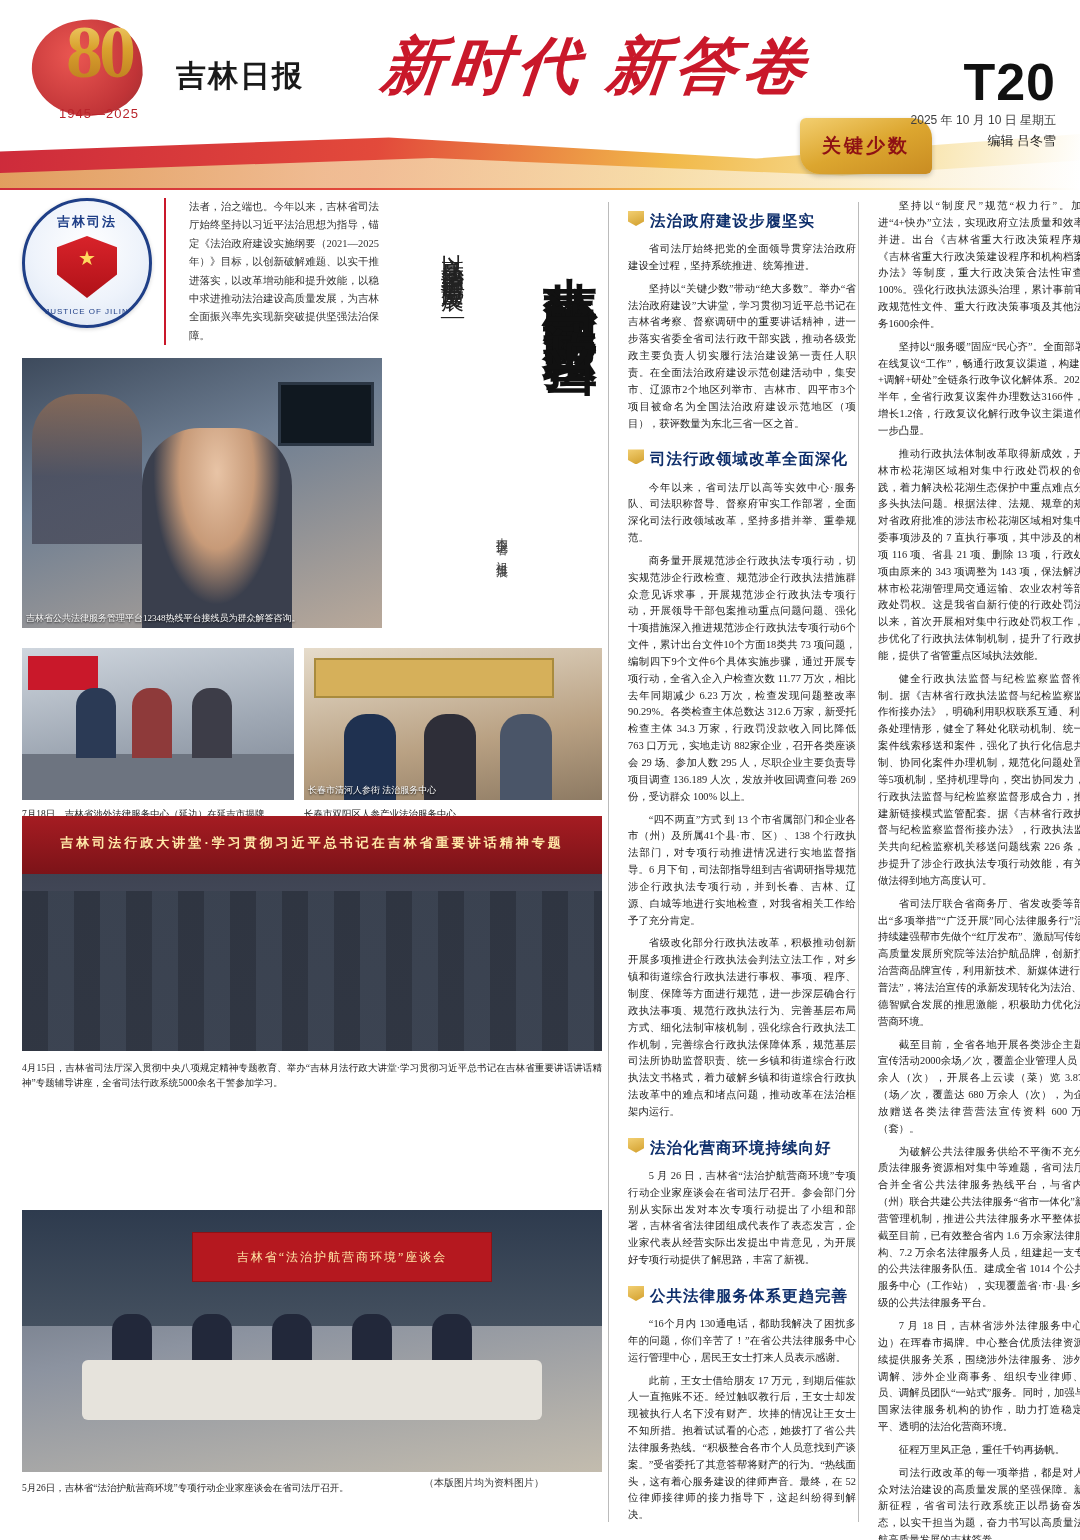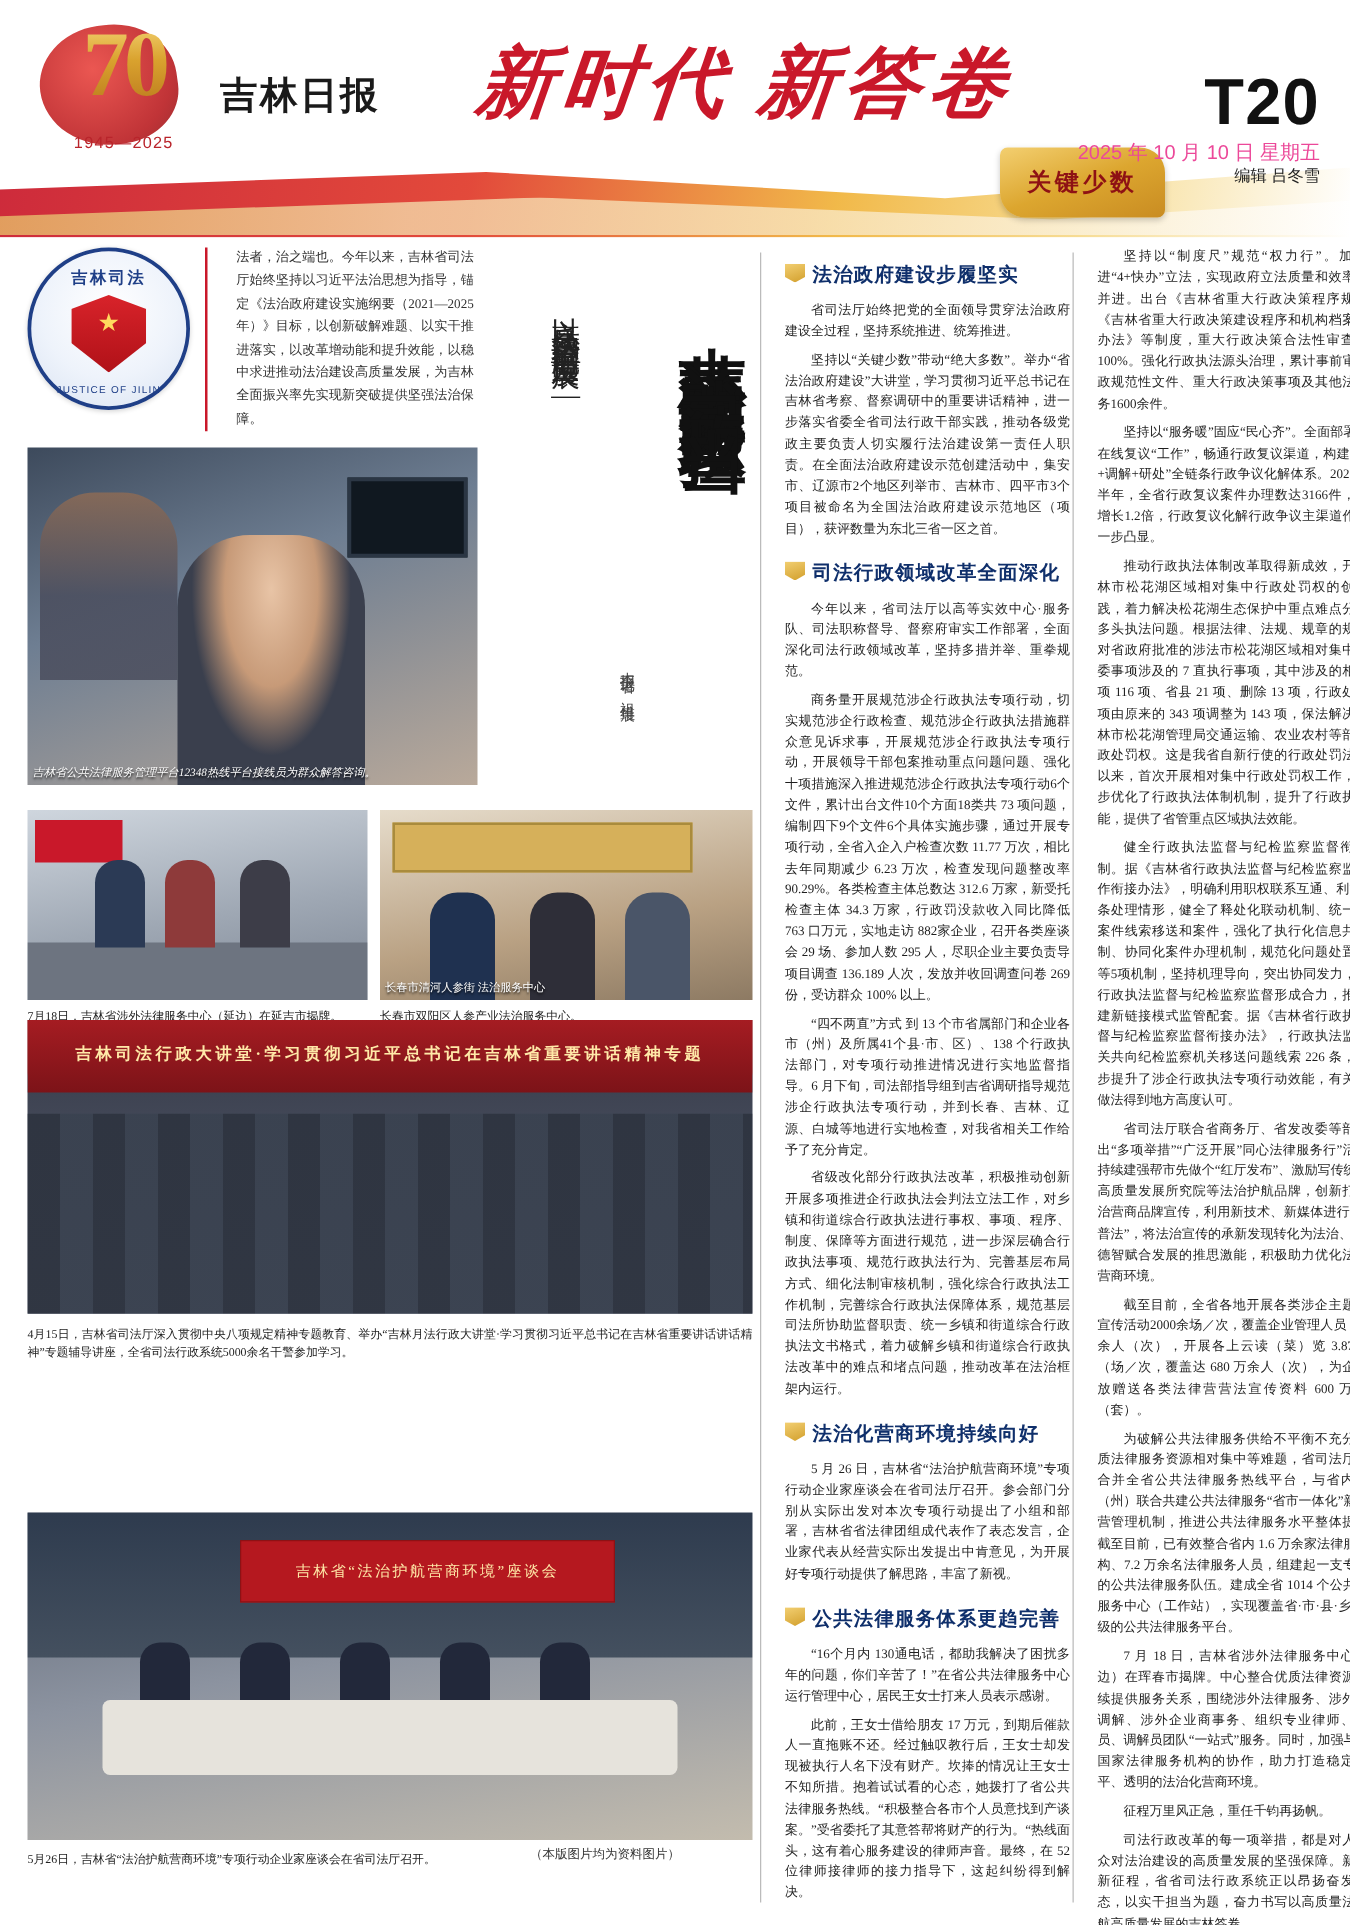--- a/index.html
+++ b/index.html
@@ -119,22 +119,22 @@
     right: 24px; top: 52px;
     font-size: 52px;
     font-weight: bold;
     letter-spacing: 1px;
     color: #111;
     font-family: "Liberation Sans", sans-serif;
   }
   .page-date {
     position: absolute;
     right: 24px; top: 112px;
-    font-size: 16px;
-    color: #ec4899;
+    font-size: 12px;
+    color: #404040;
     font-family: "Liberation Sans", sans-serif;
     text-align: center;
   }
   .page-editor {
     position: absolute;
     right: 24px; top: 132px;
     font-size: 13px;
     color: #222;
     font-family: "Liberation Sans", sans-serif;
     text-align: center;
@@ -249,21 +249,20 @@
   .cap-on {
     position: absolute; left: 4px; bottom: 3px; right: 4px;
     font-size: 9px; color: #fff; text-shadow: 0 1px 2px rgba(0,0,0,.9);
     line-height: 1.4;
   }
 
   .ph1 {
     position: absolute; left: 0; top: 160px;
     width: 360px; height: 270px;
     background: linear-gradient(160deg,#3d4a5c 0%, #6e7e92 40%, #b9a99a 100%);
-    font-style: italic;
   }
   .ph1 .pp {
     position:absolute; left: 120px; bottom:0; width:150px; height:200px;
     background: radial-gradient(ellipse at 50% 22%, #e8c4a6 0%, #c79a78 35%, #3a3f4d 60%);
     border-radius: 58px 58px 0 0;
   }
   .ph1 .pp2 {
     position:absolute; left: 10px; top: 36px; width:110px; height:150px;
     background: linear-gradient(180deg,#8d6b55 0%, #4a4d5d 55%);
     border-radius: 44px 44px 0 0; opacity:.85;
@@ -365,21 +364,21 @@
 </style>
 </head>
 <body>
 
 <div class="masthead">
   <div class="masthead-swoosh"></div>
   <div class="masthead-swoosh2"></div>
 
   <div class="anniv">
     <div class="anniv-ribbon"></div>
-    <div class="anniv-num">70</div>
+    <div class="anniv-num">80</div>
     <div class="anniv-years">1945—2025</div>
   </div>
 
   <div class="paper-name">吉林日报</div>
 
   <div class="banner-cal">
     <div class="line1">新时代 新答卷</div>
   </div>
 
   <div class="banner-seal">关键少数</div>

